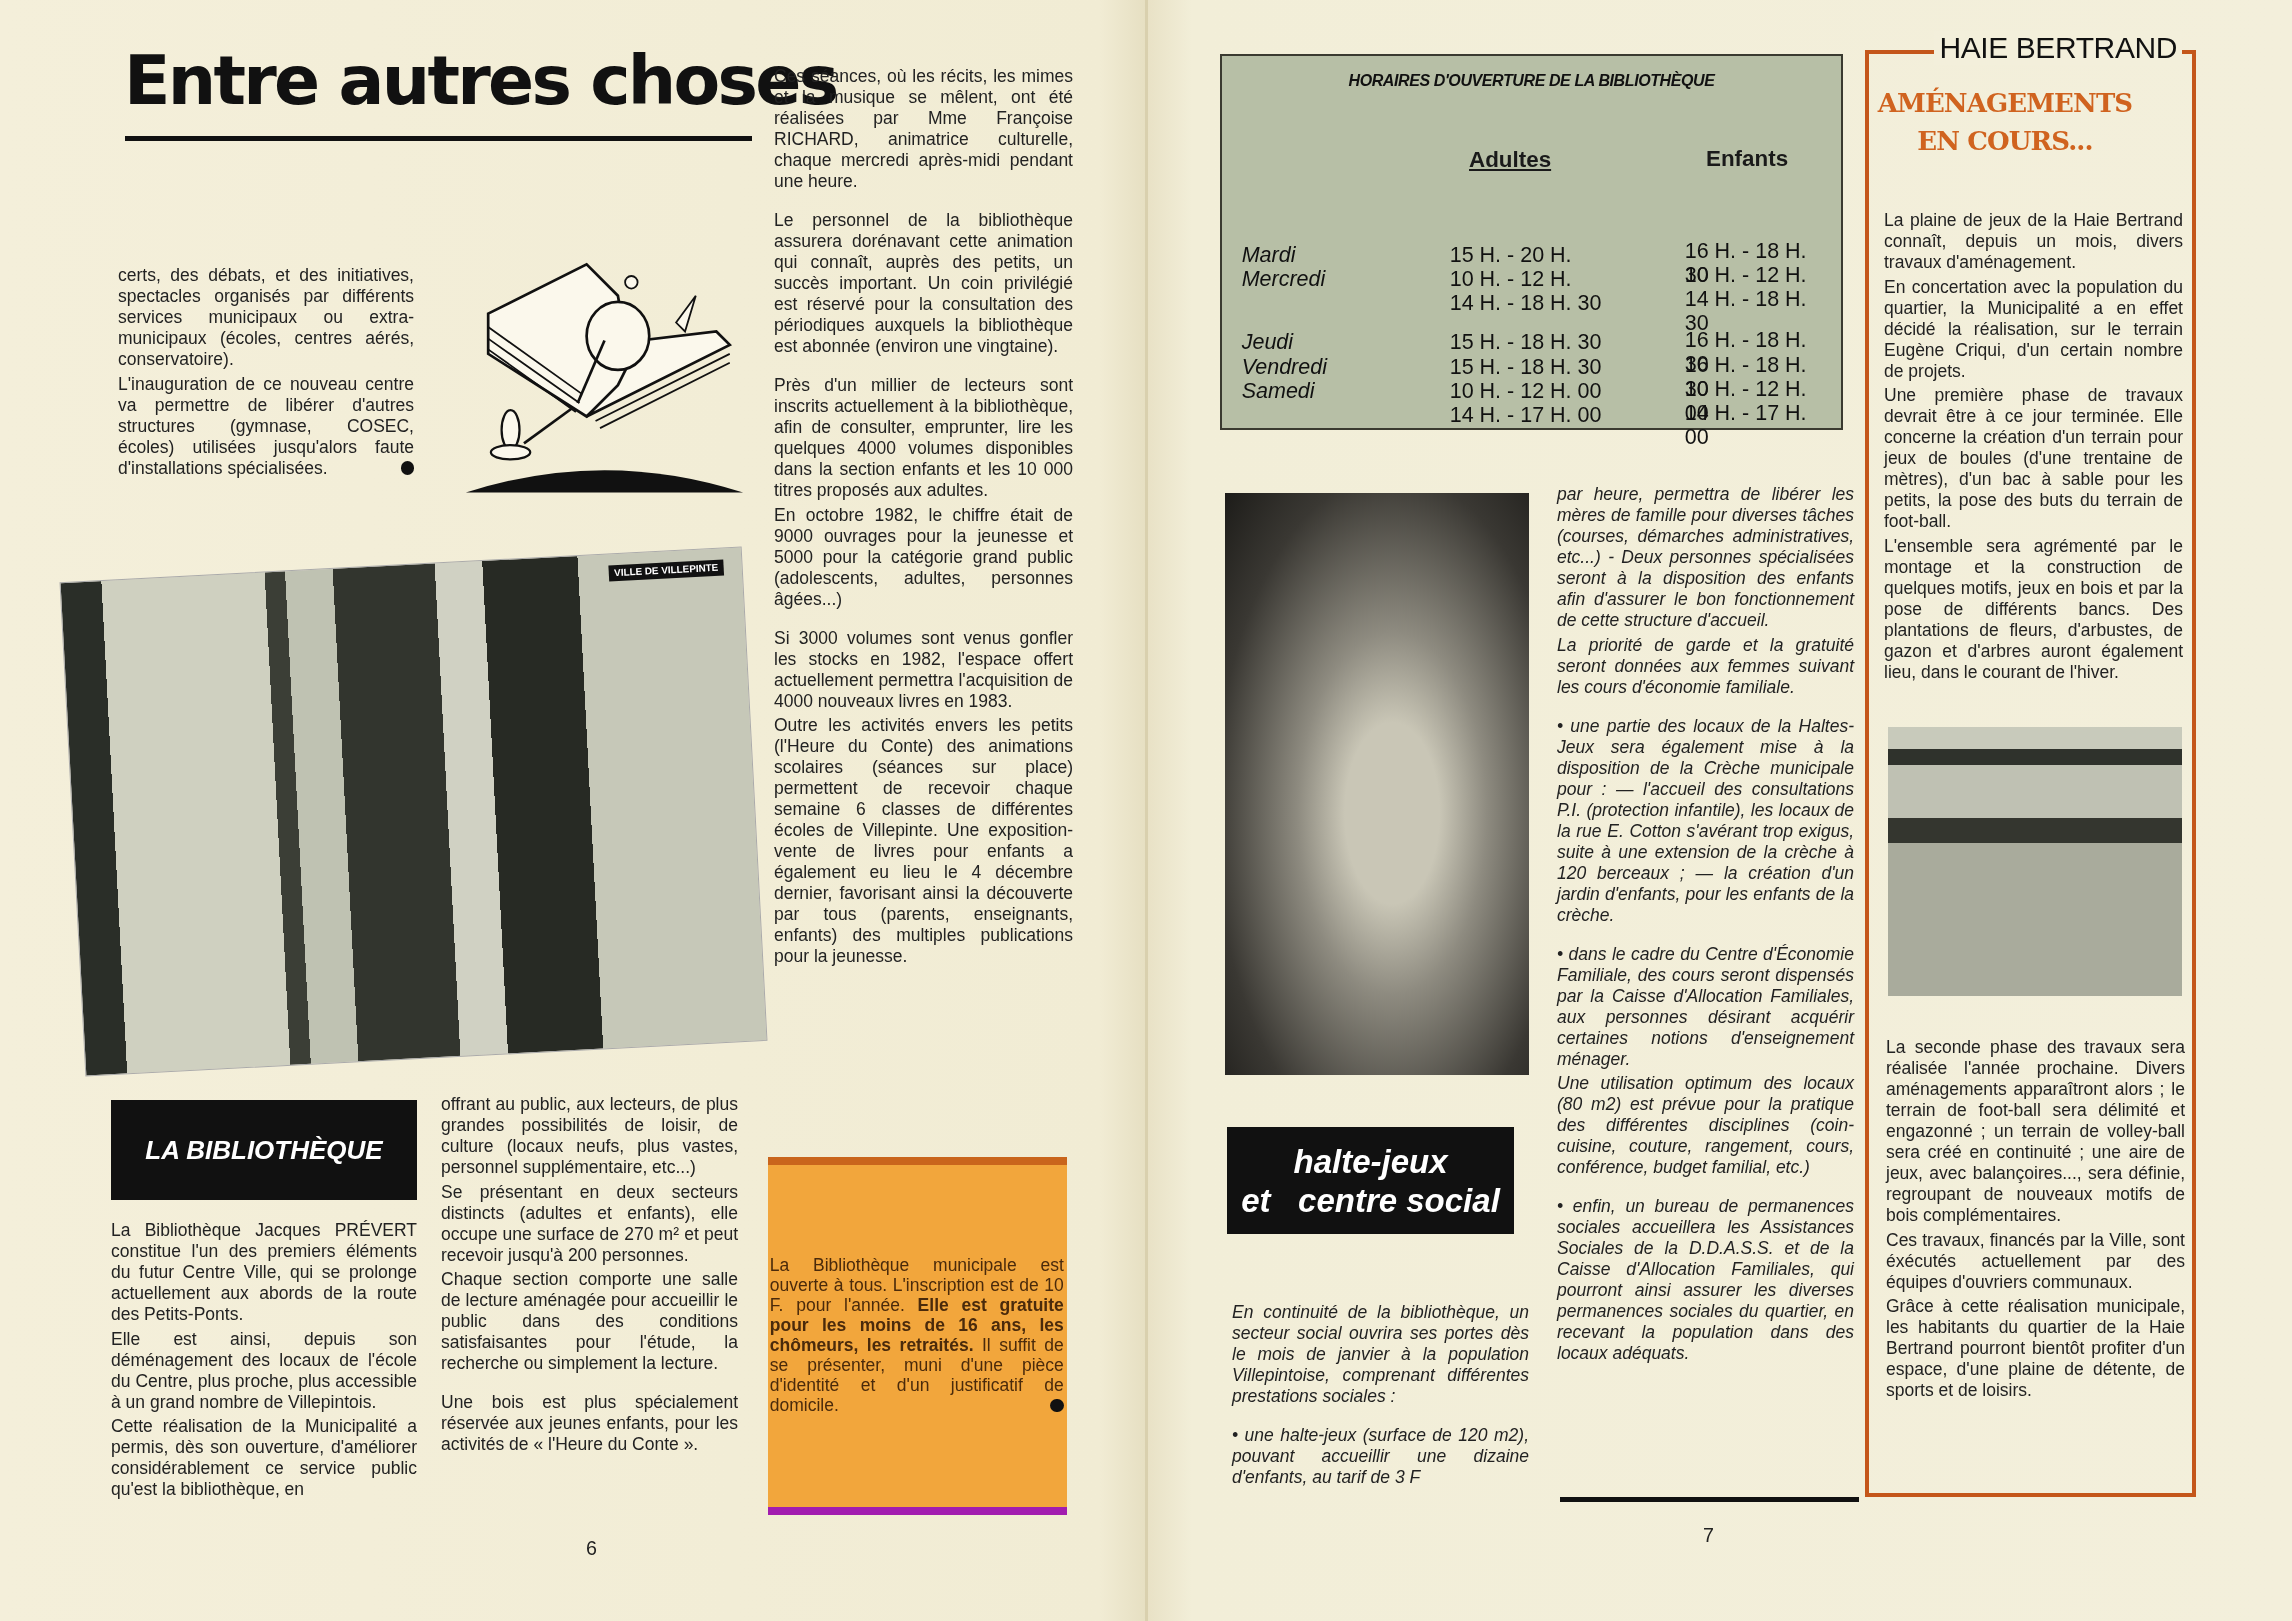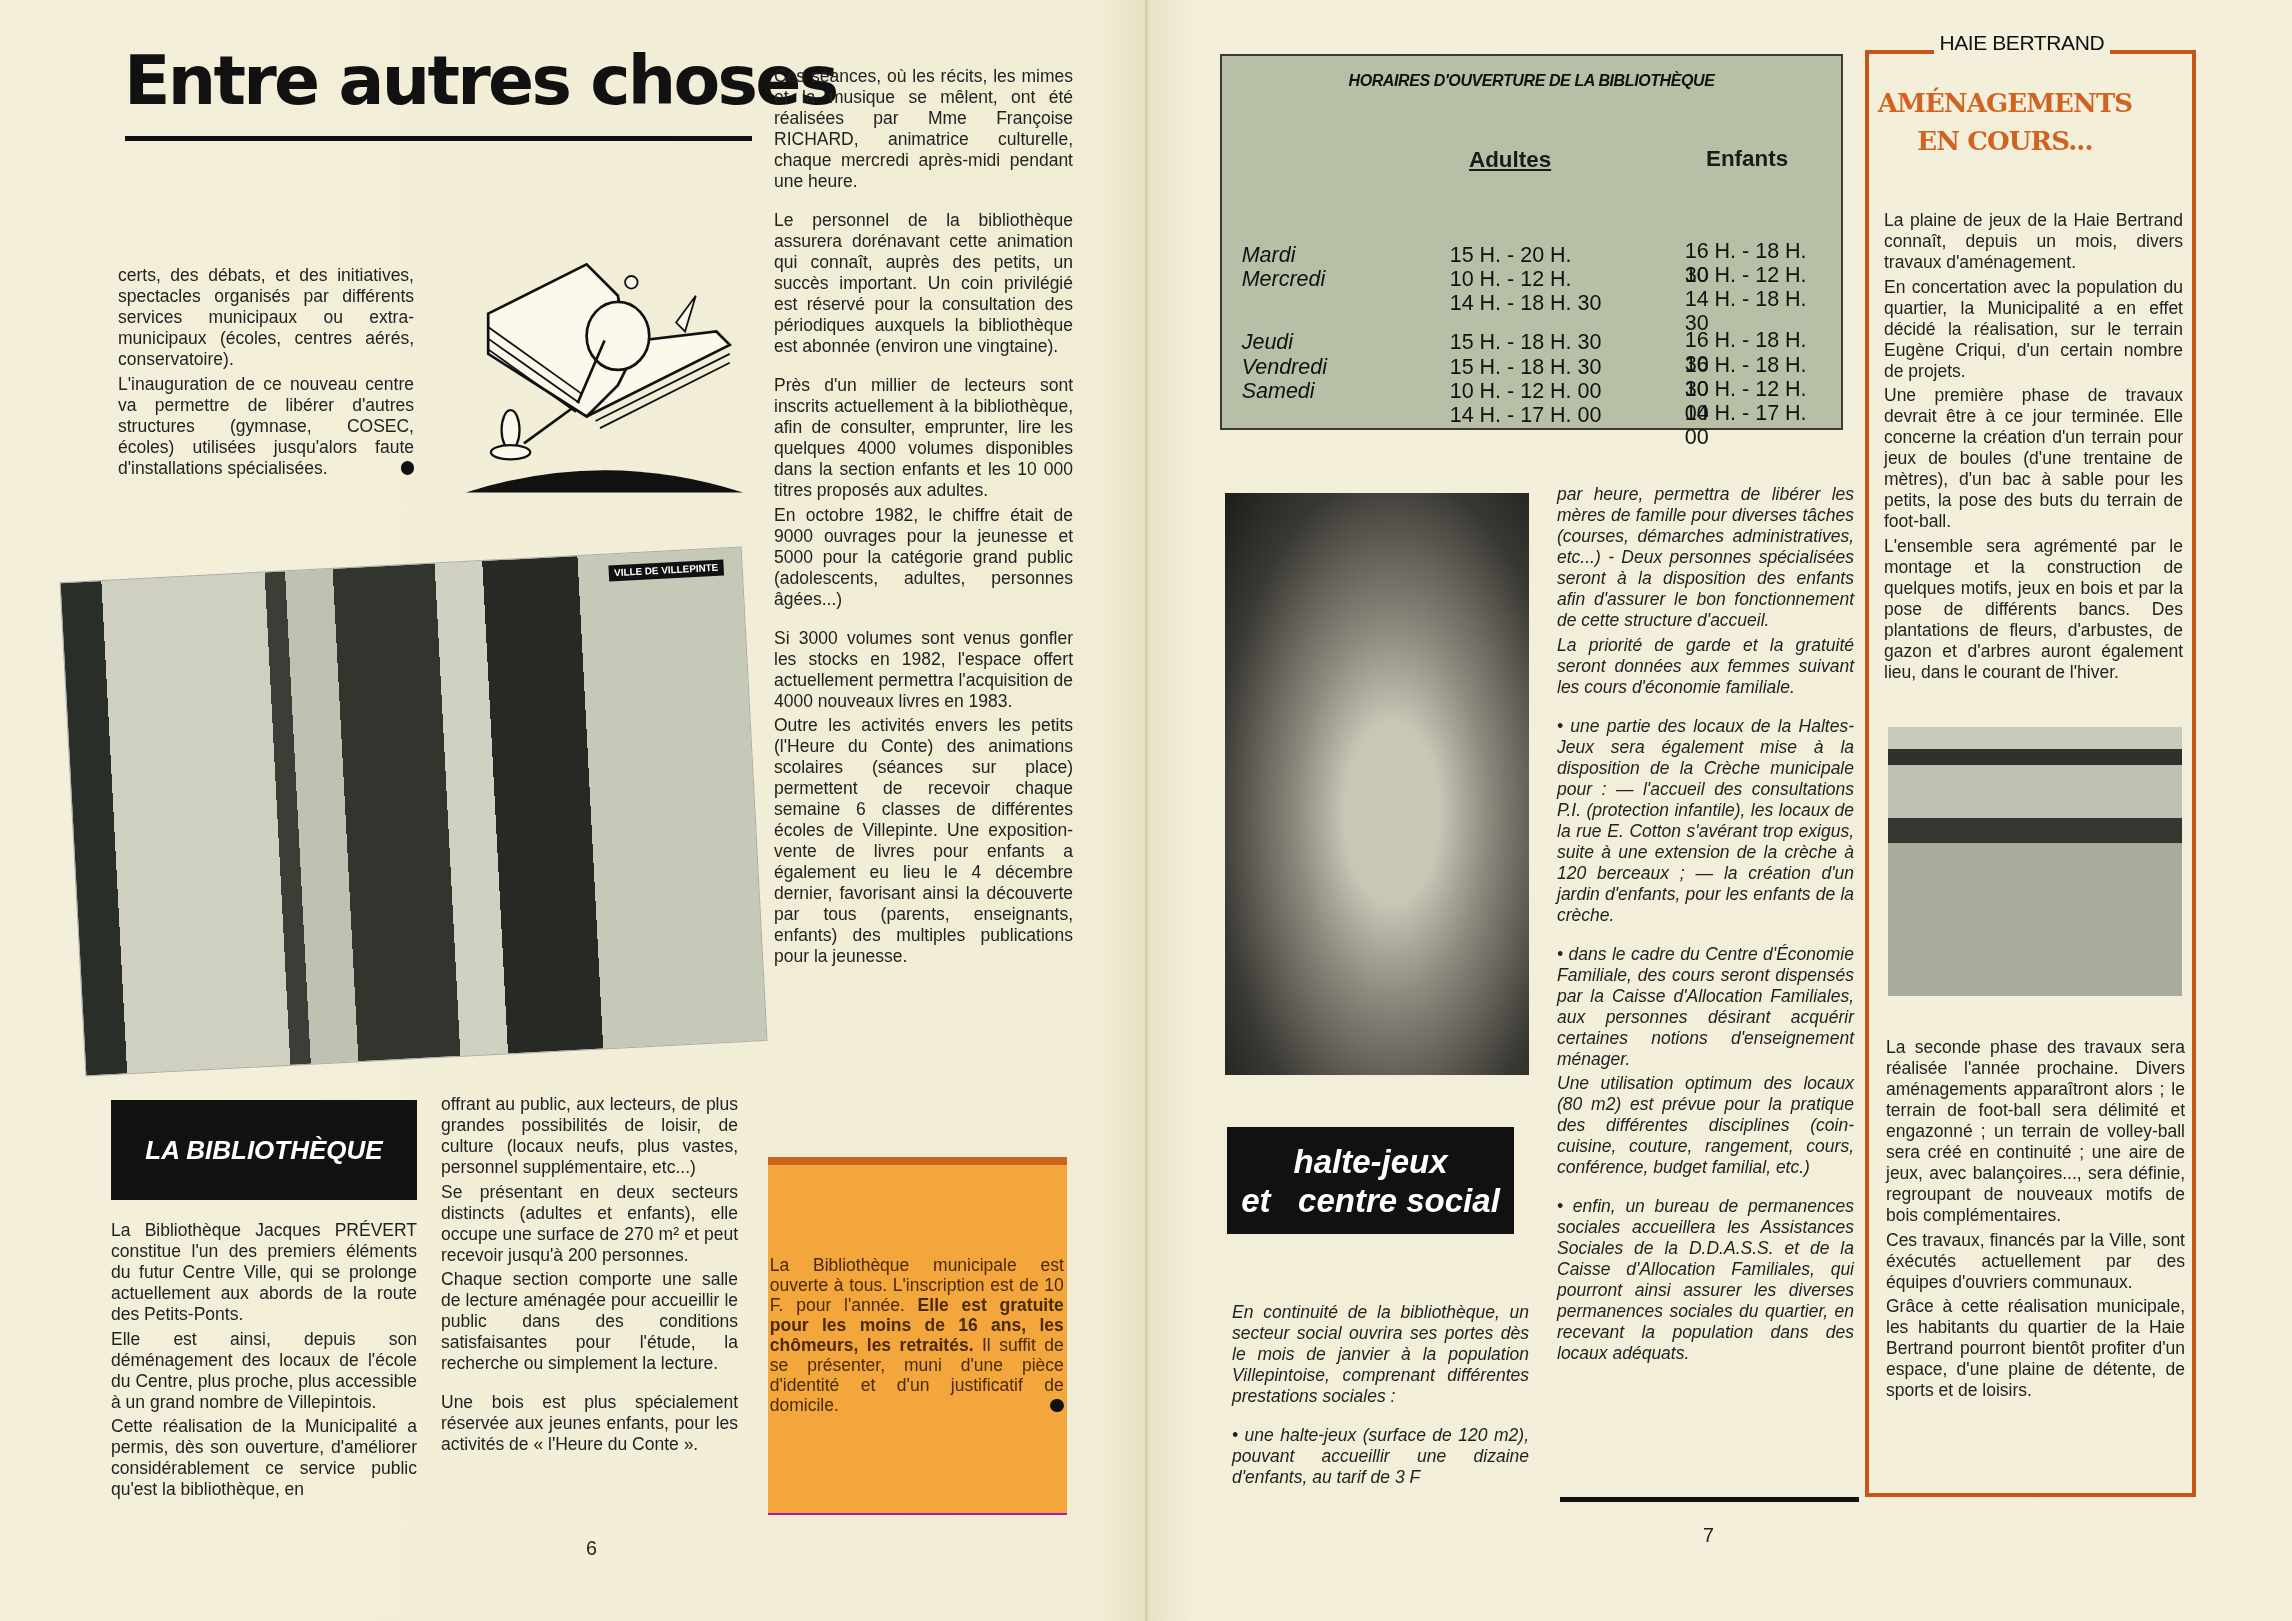--- a/index.html
+++ b/index.html
@@ -46,26 +46,26 @@
   .sched-title { position:absolute; left:0; width:100%; top:16px; text-align:center; font-size:16px;
     font-weight:bold; font-style:italic; letter-spacing:-0.4px; color:#111; }
   .sched-grid { position:absolute; left:19.7px; top:90px; font-size:21.5px; line-height:24px; color:#111; }
   .sched-col-h { position:absolute; top:90px; font-size:22.4px; font-weight:bold; }
   .sched-row { position:absolute; left:0; width:591px; }
   .sched-day { position:absolute; left:0; font-style:italic; }
   .sched-a { position:absolute; left:208px; }
   .sched-e { position:absolute; left:443px; }
 
   .orange-box { left:768px; top:1157px; width:299px; height:358px; background:#f2a63c;
-    border-top:8px solid #c9651c; border-bottom:2px solid #a21caf; box-sizing:border-box; }
+    border-top:8px solid #c9651c; border-bottom:8px solid #a21caf; box-sizing:border-box; }
   .orange-box .txt { position:absolute; left:1.8px; top:90px; width:294px; color:#4a2a0b; font-size:17.5px; line-height:20px; }
   .bullet { display:inline-block; width:13.4px; height:13.4px; border-radius:50%; background:#111; float:right; margin-top:3.6px; }
 
   .haie-frame { left:1865px; top:50px; width:331px; height:1447px; border:4.5px solid #c4561a; box-sizing:border-box; }
-  .haie-kicker { left:1934px; top:31px; background:#f3efdb; padding:0 5.4px; font-size:21px; color:#111; letter-spacing:-0.4px; }
+  .haie-kicker { left:1934px; top:31px; background:#f3efdb; padding:0 5.4px; font-size:30px; color:#111; letter-spacing:-0.4px; }
   .haie-title { left:1870px; top:84px; width:270px; text-align:center; font-family:"DejaVu Serif", serif;
     font-weight:bold; font-size:26px; line-height:38px; color:#d0631f; letter-spacing:-0.9px; }
 
   .right-rule { left:1560px; top:1497px; width:299px; height:5.4px; background:#111; }
   .page-num { font-size:19.7px; color:#222; }
 </style>
 </head>
 <body>
 
 <div class="page-left"></div>

